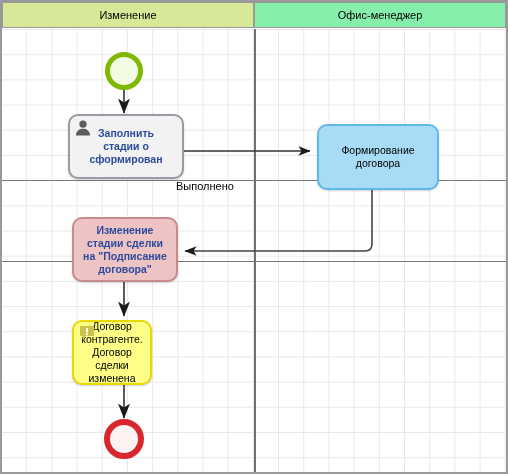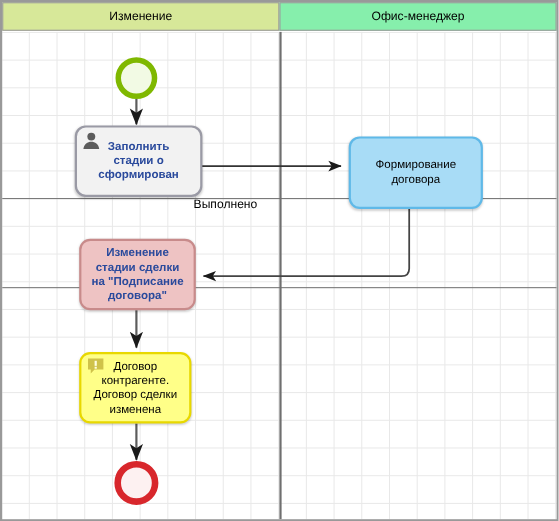--- a/index.html
+++ b/index.html
@@ -265,21 +265,21 @@
 
   <div class="node task-stage" style="left:72px; top:217px; width:106px; height:65px;">
     <div class="label">
       <span>Изменение</span><br>
       <span>стадии сделки</span><br>
       <span>на "Подписание</span><br>
       <span>договора"</span>
     </div>
   </div>
 
-  <div class="node task-notify" style="left:72px; top:320px; width:102px; height:65px;">
+  <div class="node task-notify" style="left:72px; top:320px; width:80px; height:65px;">
     <span class="node-icon">
       <svg width="16" height="16" viewBox="0 0 16 16">
         <path d="M1,1 H15 V11 H7 L3.5,14.5 V11 H1 Z" fill="#cfc24a"></path>
         <rect x="7" y="3" width="2" height="4.6" fill="#ffffe0"></rect>
         <rect x="7" y="8.4" width="2" height="1.8" fill="#ffffe0"></rect>
       </svg>
     </span>
     <div class="label">
       <span>Договор</span><br>
       <span>контрагенте.</span><br>

